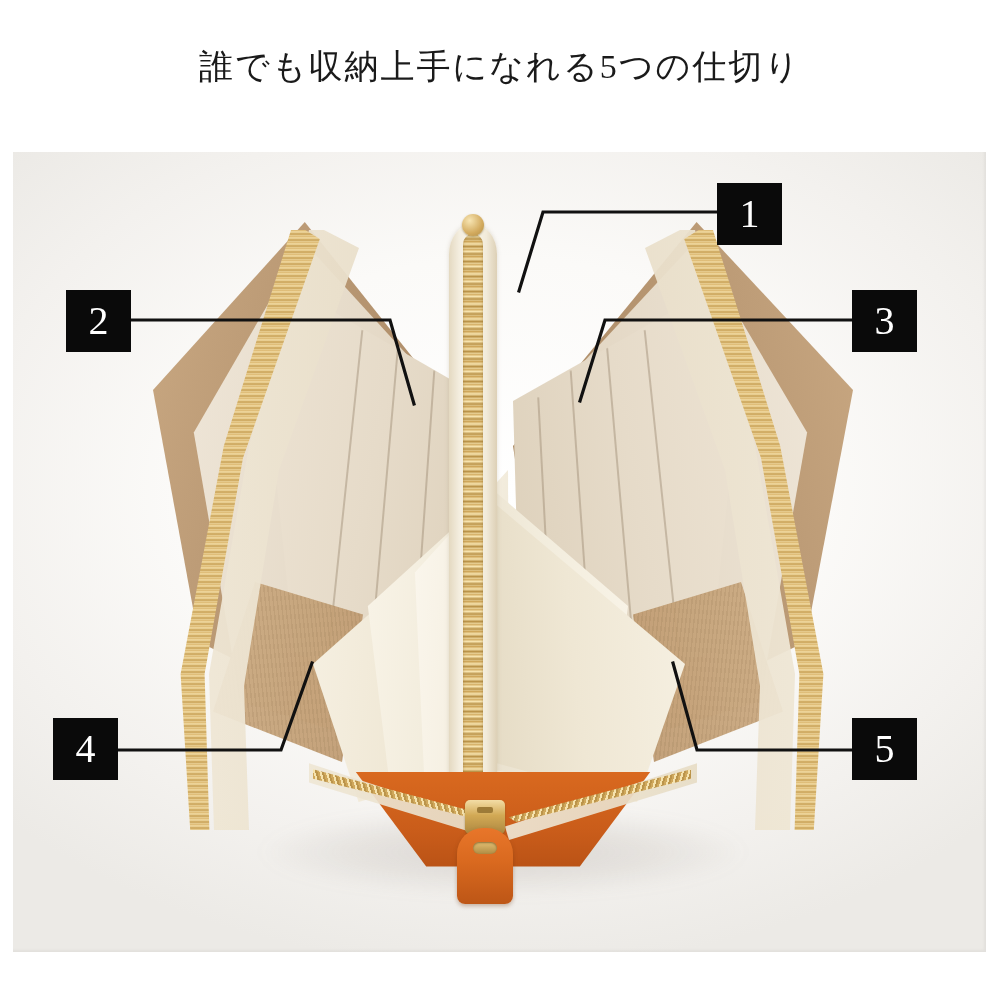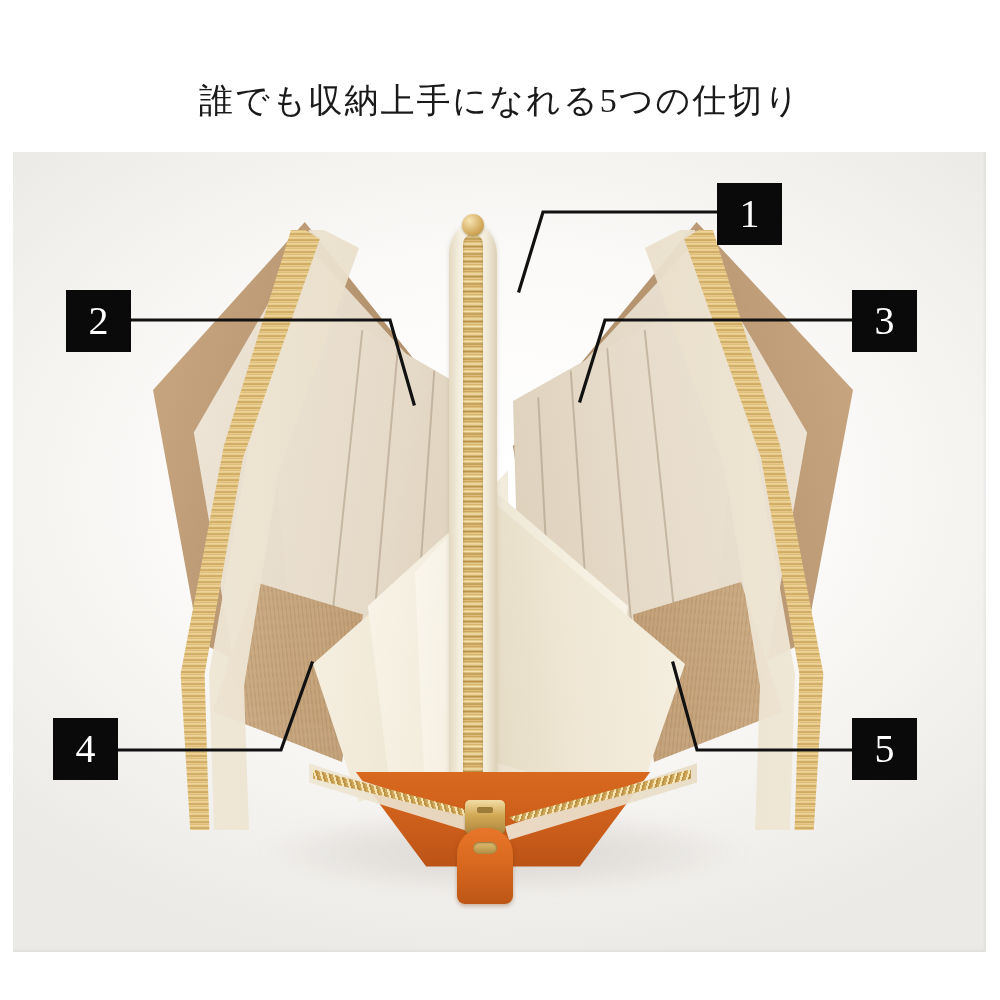--- a/index.html
+++ b/index.html
@@ -26,21 +26,20 @@
     left: 0;
     top: 44px;
     width: 1000px;
     text-align: center;
     font-family: "Liberation Serif", "DejaVu Serif", serif;
     font-size: 34px;
     letter-spacing: 2px;
     color: #1a1a1a;
     font-weight: 400;
     white-space: nowrap;
-    margin-top: 34px;
   }
 
   
   #photo {
     position: absolute;
     left: 13px;
     top: 152px;
     width: 973px;
     height: 800px;
     overflow: hidden;

